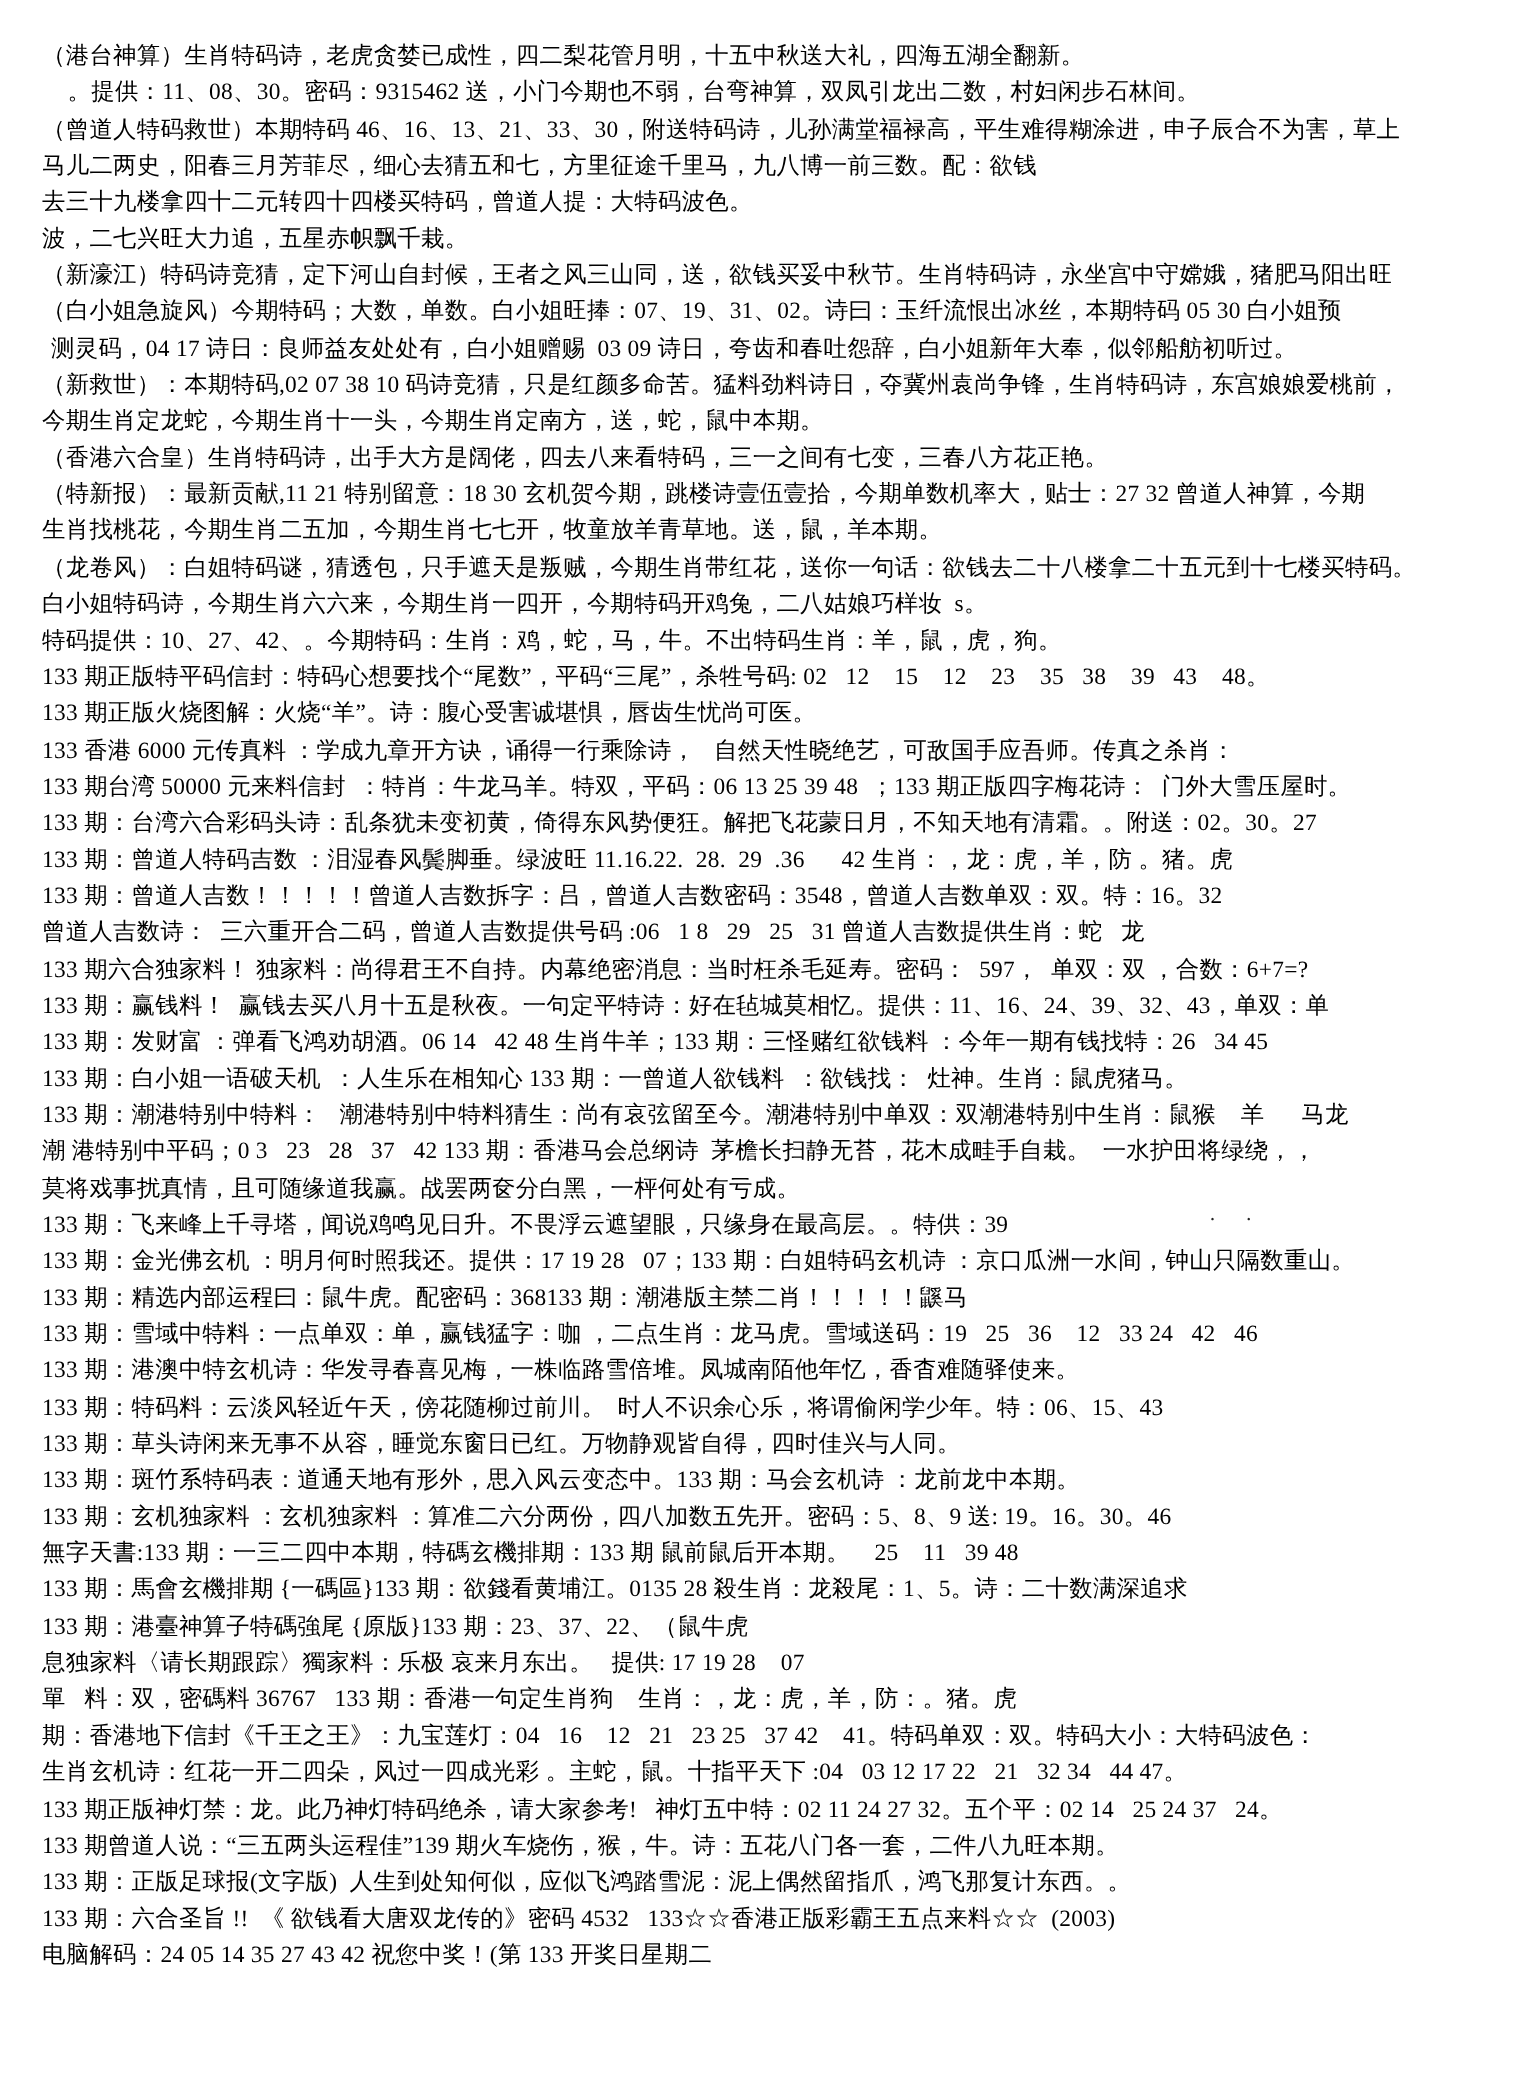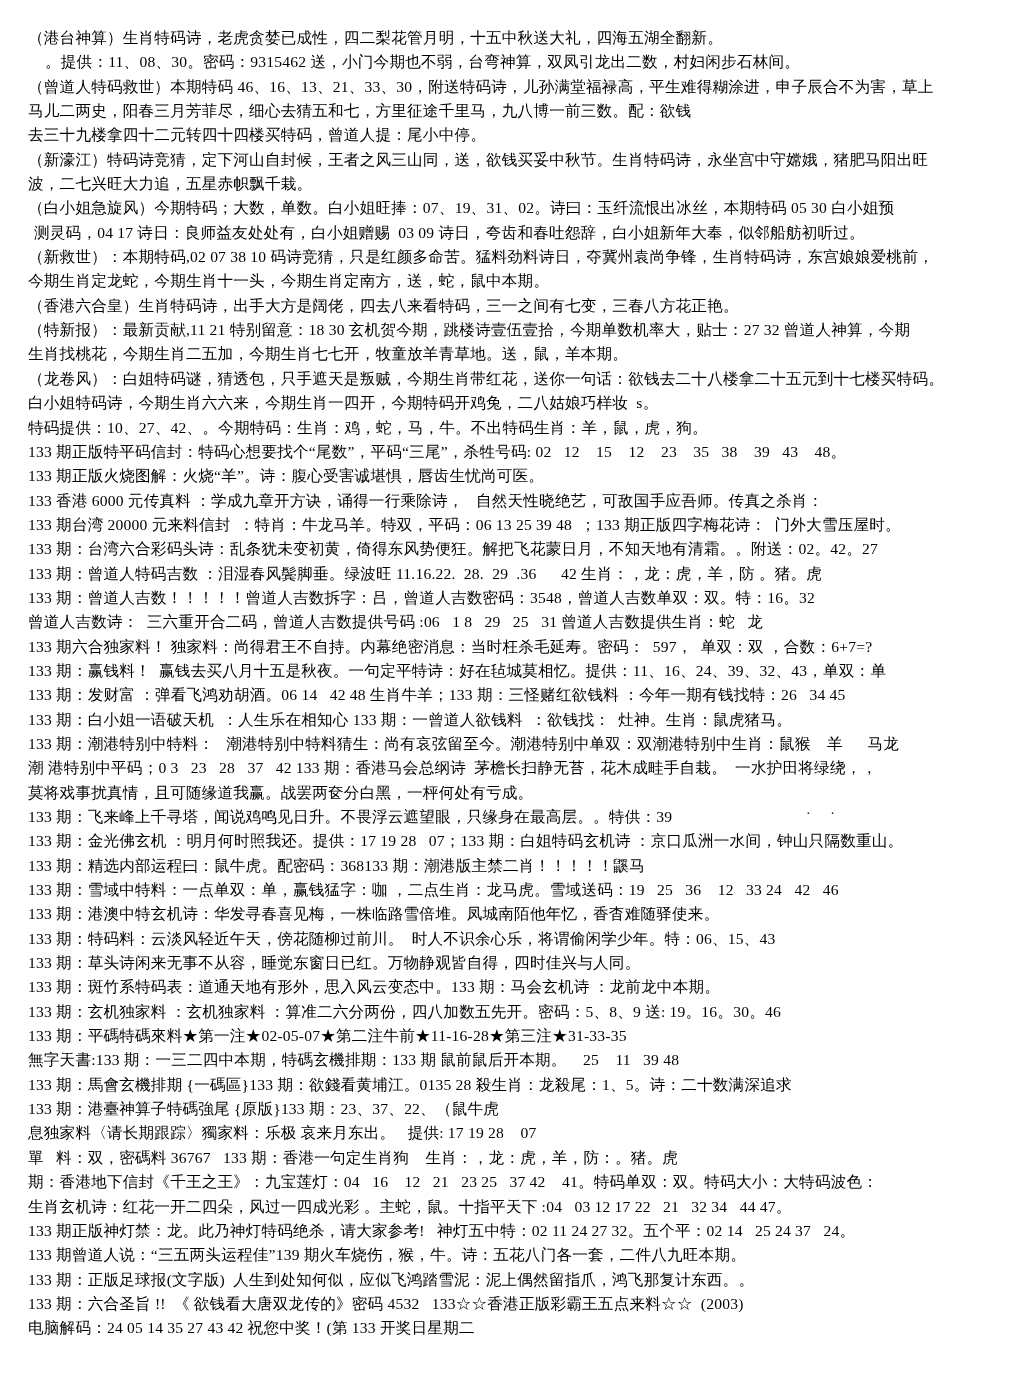--- a/index.html
+++ b/index.html
@@ -44,58 +44,57 @@
 </style>
 </head>
 <body style="background: rgb(255, 255, 255); color: rgb(0, 0, 0);">
 
 <div class="page">
   <div id="doc">
       <div class="line">（港台神算）生肖特码诗，老虎贪婪已成性，四二梨花管月明，十五中秋送大礼，四海五湖全翻新。</div>
       <div class="line" style="padding-left: 17px;">。提供：11、08、30。密码：9315462 送，小门今期也不弱，台弯神算，双凤引龙出二数，村妇闲步石林间。</div>
       <div class="line">（曾道人特码救世）本期特码 46、16、13、21、33、30，附送特码诗，儿孙满堂福禄高，平生难得糊涂进，申子辰合不为害，草上</div>
       <div class="line">马儿二两史，阳春三月芳菲尽，细心去猜五和七，方里征途千里马，九八博一前三数。配：欲钱</div>
-      <div class="line">去三十九楼拿四十二元转四十四楼买特码，曾道人提：尾小中停。</div>
+      <div class="line">去三十九楼拿四十二元转四十四楼买特码，曾道人提：大特码波色。</div>
+      <div class="line">波，二七兴旺大力追，五星赤帜飘千栽。</div>
       <div class="line">（新濠江）特码诗竞猜，定下河山自封候，王者之风三山同，送，欲钱买妥中秋节。生肖特码诗，永坐宫中守嫦娥，猪肥马阳出旺</div>
-      <div class="line">波，二七兴旺大力追，五星赤帜飘千栽。</div>
       <div class="line">（白小姐急旋风）今期特码；大数，单数。白小姐旺捧：07、19、31、02。诗曰：玉纤流恨出冰丝，本期特码 05 30 白小姐预</div>
       <div class="line" style="padding-left: 6px;">测灵码，04 17 诗日：良师益友处处有，白小姐赠赐  03 09 诗日，夸齿和春吐怨辞，白小姐新年大奉，似邻船舫初听过。</div>
       <div class="line">（新救世）：本期特码,02 07 38 10 码诗竞猜，只是红颜多命苦。猛料劲料诗日，夺冀州袁尚争锋，生肖特码诗，东宫娘娘爱桃前，</div>
       <div class="line">今期生肖定龙蛇，今期生肖十一头，今期生肖定南方，送，蛇，鼠中本期。</div>
       <div class="line">（香港六合皇）生肖特码诗，出手大方是阔佬，四去八来看特码，三一之间有七变，三春八方花正艳。</div>
       <div class="line">（特新报）：最新贡献,11 21 特别留意：18 30 玄机贺今期，跳楼诗壹伍壹拾，今期单数机率大，贴士：27 32 曾道人神算，今期</div>
       <div class="line">生肖找桃花，今期生肖二五加，今期生肖七七开，牧童放羊青草地。送，鼠，羊本期。</div>
       <div class="line">（龙卷风）：白姐特码谜，猜透包，只手遮天是叛贼，今期生肖带红花，送你一句话：欲钱去二十八楼拿二十五元到十七楼买特码。</div>
       <div class="line">白小姐特码诗，今期生肖六六来，今期生肖一四开，今期特码开鸡兔，二八姑娘巧样妆  s。</div>
       <div class="line">特码提供：10、27、42、。今期特码：生肖：鸡，蛇，马，牛。不出特码生肖：羊，鼠，虎，狗。</div>
       <div class="line">133 期正版特平码信封：特码心想要找个“尾数”，平码“三尾”，杀牲号码: 02   12    15    12    23    35   38    39   43    48。</div>
       <div class="line">133 期正版火烧图解：火烧“羊”。诗：腹心受害诚堪惧，唇齿生忧尚可医。</div>
       <div class="line">133 香港 6000 元传真料 ：学成九章开方诀，诵得一行乘除诗，   自然天性晓绝艺，可敌国手应吾师。传真之杀肖：</div>
-      <div class="line">133 期台湾 20000 元来料信封  ：特肖：牛龙马羊。特双，平码：06 13 25 39 48  ；133 期正版四字梅花诗：  门外大雪压屋时。</div>
-      <div class="line">133 期：台湾六合彩码头诗：乱条犹未变初黄，倚得东风势便狂。解把飞花蒙日月，不知天地有清霜。。附送：02。42。27</div>
+      <div class="line">133 期台湾 50000 元来料信封  ：特肖：牛龙马羊。特双，平码：06 13 25 39 48  ；133 期正版四字梅花诗：  门外大雪压屋时。</div>
+      <div class="line">133 期：台湾六合彩码头诗：乱条犹未变初黄，倚得东风势便狂。解把飞花蒙日月，不知天地有清霜。。附送：02。30。27</div>
       <div class="line">133 期：曾道人特码吉数 ：泪湿春风鬓脚垂。绿波旺 11.16.22.  28.  29  .36      42 生肖：，龙：虎，羊，防 。猪。虎</div>
       <div class="line">133 期：曾道人吉数！！！！！曾道人吉数拆字：吕，曾道人吉数密码：3548，曾道人吉数单双：双。特：16。32</div>
       <div class="line">曾道人吉数诗：  三六重开合二码，曾道人吉数提供号码 :06   1 8   29   25   31 曾道人吉数提供生肖：蛇   龙</div>
       <div class="line">133 期六合独家料！ 独家料：尚得君王不自持。内幕绝密消息：当时枉杀毛延寿。密码：  597，  单双：双 ，合数：6+7=?</div>
       <div class="line">133 期：赢钱料！  赢钱去买八月十五是秋夜。一句定平特诗：好在毡城莫相忆。提供：11、16、24、39、32、43，单双：单</div>
       <div class="line">133 期：发财富 ：弹看飞鸿劝胡酒。06 14   42 48 生肖牛羊；133 期：三怪赌红欲钱料 ：今年一期有钱找特：26   34 45</div>
       <div class="line">133 期：白小姐一语破天机  ：人生乐在相知心 133 期：一曾道人欲钱料  ：欲钱找：  灶神。生肖：鼠虎猪马。</div>
       <div class="line">133 期：潮港特别中特料：   潮港特别中特料猜生：尚有哀弦留至今。潮港特别中单双：双潮港特别中生肖：鼠猴    羊      马龙</div>
       <div class="line">潮 港特别中平码；0 3   23   28   37   42 133 期：香港马会总纲诗  茅檐长扫静无苔，花木成畦手自栽。  一水护田将绿绕，，</div>
       <div class="line">莫将戏事扰真情，且可随缘道我赢。战罢两奁分白黑，一枰何处有亏成。</div>
       <div class="line">133 期：飞来峰上千寻塔，闻说鸡鸣见日升。不畏浮云遮望眼，只缘身在最高层。。特供：39</div>
       <div class="line">133 期：金光佛玄机 ：明月何时照我还。提供：17 19 28   07；133 期：白姐特码玄机诗 ：京口瓜洲一水间，钟山只隔数重山。</div>
       <div class="line">133 期：精选内部运程曰：鼠牛虎。配密码：368133 期：潮港版主禁二肖！！！！！鼷马</div>
       <div class="line">133 期：雪域中特料：一点单双：单，赢钱猛字：咖 ，二点生肖：龙马虎。雪域送码：19   25   36    12   33 24   42   46</div>
       <div class="line">133 期：港澳中特玄机诗：华发寻春喜见梅，一株临路雪倍堆。凤城南陌他年忆，香杳难随驿使来。</div>
       <div class="line">133 期：特码料：云淡风轻近午天，傍花随柳过前川。  时人不识余心乐，将谓偷闲学少年。特：06、15、43</div>
       <div class="line">133 期：草头诗闲来无事不从容，睡觉东窗日已红。万物静观皆自得，四时佳兴与人同。</div>
       <div class="line">133 期：斑竹系特码表：道通天地有形外，思入风云变态中。133 期：马会玄机诗 ：龙前龙中本期。</div>
       <div class="line">133 期：玄机独家料 ：玄机独家料 ：算准二六分两份，四八加数五先开。密码：5、8、9 送: 19。16。30。46</div>
-      <div class="line">133 期：平碼特碼來料★第一注★02-05-07★第二注牛前★11-16-28★第三注★31-33-35</div>
       <div class="line">無字天書:133 期：一三二四中本期，特碼玄機排期：133 期 鼠前鼠后开本期。    25    11   39 48</div>
       <div class="line">133 期：馬會玄機排期 {一碼區}133 期：欲錢看黄埔江。0135 28 殺生肖：龙殺尾：1、5。诗：二十数满深追求</div>
       <div class="line">133 期：港臺神算子特碼強尾 {原版}133 期：23、37、22、（鼠牛虎</div>
       <div class="line">息独家料〈请长期跟踪〉獨家料：乐极 哀来月东出。   提供: 17 19 28    07</div>
       <div class="line">單   料：双，密碼料 36767   133 期：香港一句定生肖狗    生肖：，龙：虎，羊，防：。猪。虎</div>
       <div class="line">期：香港地下信封《千王之王》：九宝莲灯：04   16    12   21   23 25   37 42    41。特码单双：双。特码大小：大特码波色：</div>
       <div class="line">生肖玄机诗：红花一开二四朵，风过一四成光彩 。主蛇，鼠。十指平天下 :04   03 12 17 22   21   32 34   44 47。</div>
       <div class="line">133 期正版神灯禁：龙。此乃神灯特码绝杀，请大家参考!   神灯五中特：02 11 24 27 32。五个平：02 14   25 24 37   24。</div>
       <div class="line">133 期曾道人说：“三五两头运程佳”139 期火车烧伤，猴，牛。诗：五花八门各一套，二件八九旺本期。</div>
       <div class="line">133 期：正版足球报(文字版)  人生到处知何似，应似飞鸿踏雪泥：泥上偶然留指爪，鸿飞那复计东西。。</div>

